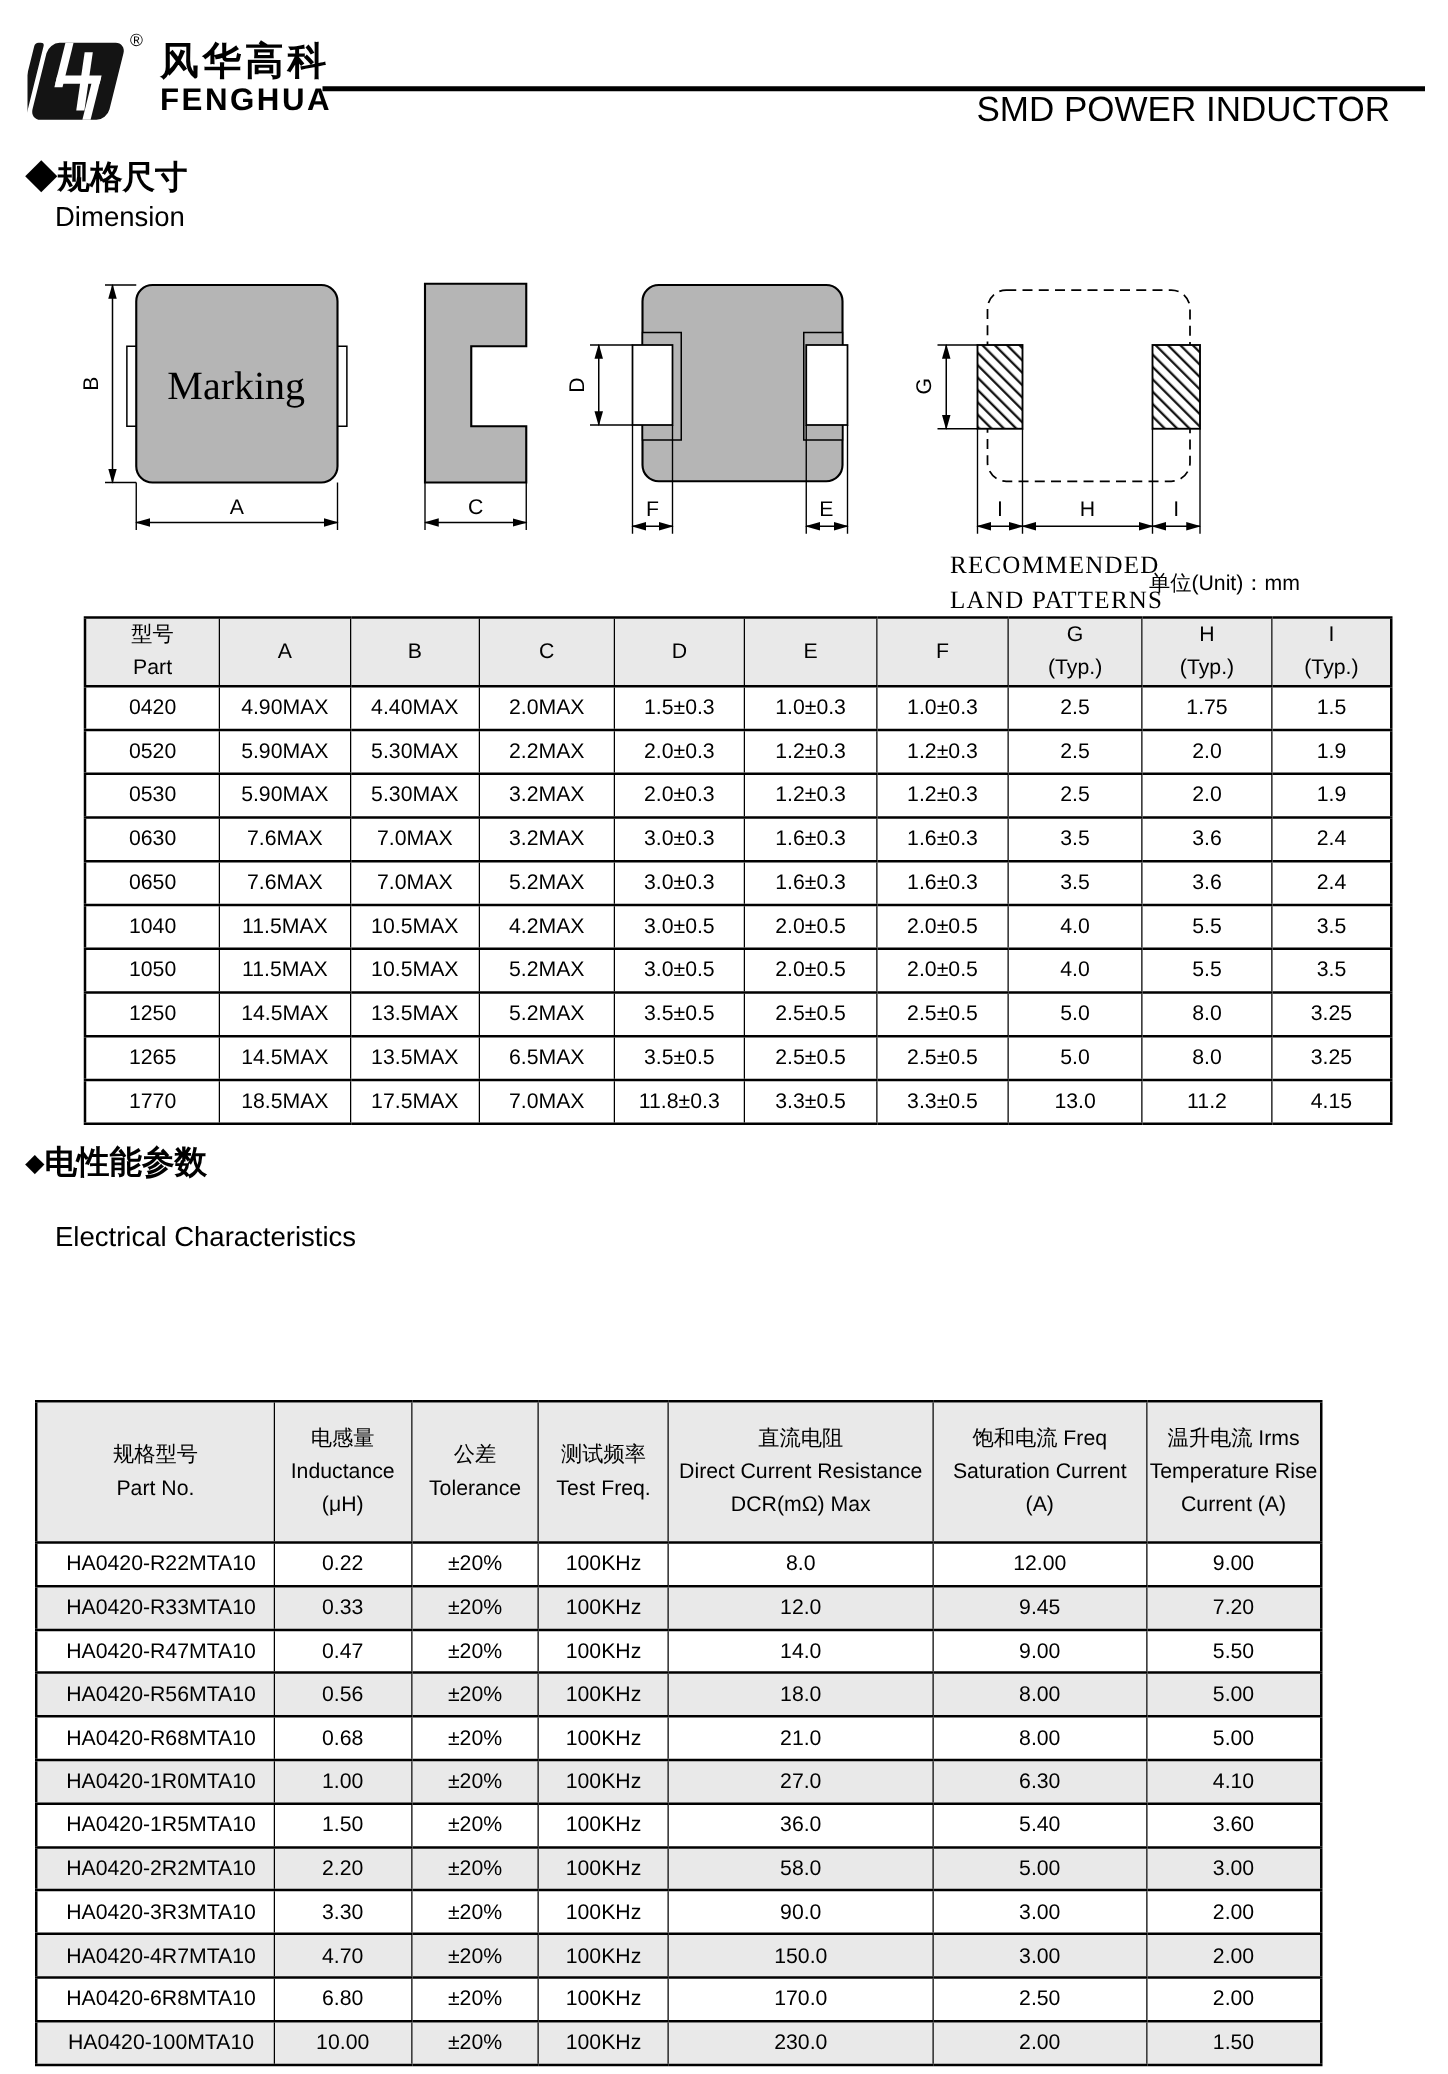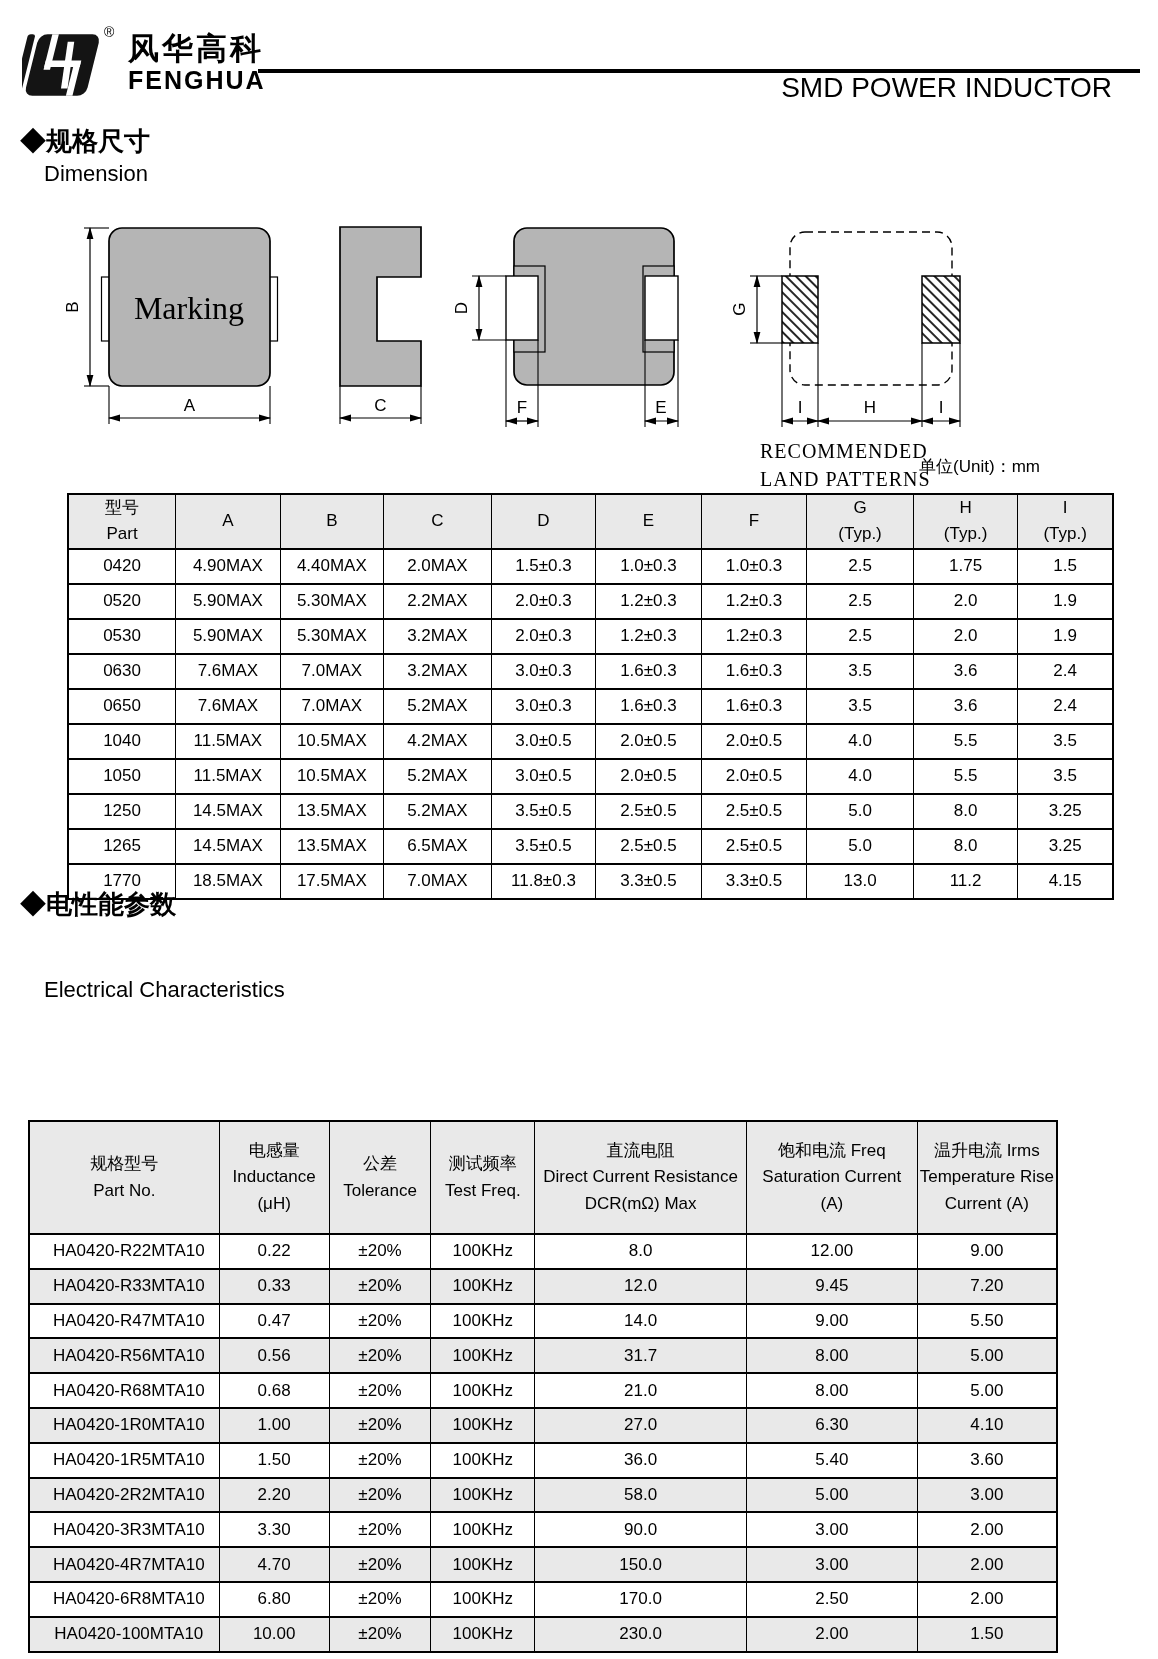--- a/index.html
+++ b/index.html
@@ -315,21 +315,21 @@
             <td>3.3±0.5</td>
             <td>3.3±0.5</td>
             <td>13.0</td>
             <td>11.2</td>
             <td>4.15</td>
           </tr>
         </tbody>
     </table>
   </div>
 
-  <div class="sec-cn" style="top:887px;">◆电性能参数</div>
+  <div class="sec-cn" style="top:912px;font-family:Liberation Mono, monospace;">◆电性能参数</div>
   <div class="sec-en" style="top:977px;">Electrical Characteristics</div>
   <div class="type-label">* HA0420 Type</div>
 
   <div class="twrap" style="left:28px;top:1120px;width:1030px;">
     <table class="dtable" id="elec-table">
       <colgroup>
         <col style="width:18.5%">
           <col style="width:10.7%">
           <col style="width:9.9%">
           <col style="width:10.1%">
@@ -399,21 +399,21 @@
             <td>100KHz</td>
             <td>14.0</td>
             <td>9.00</td>
             <td>5.50</td>
           </tr>
           <tr>
             <td>HA0420-R56MTA10</td>
             <td>0.56</td>
             <td>±20%</td>
             <td>100KHz</td>
-            <td>31.7</td>
+            <td>18.0</td>
             <td>8.00</td>
             <td>5.00</td>
           </tr>
           <tr>
             <td>HA0420-R68MTA10</td>
             <td>0.68</td>
             <td>±20%</td>
             <td>100KHz</td>
             <td>21.0</td>
             <td>8.00</td>

